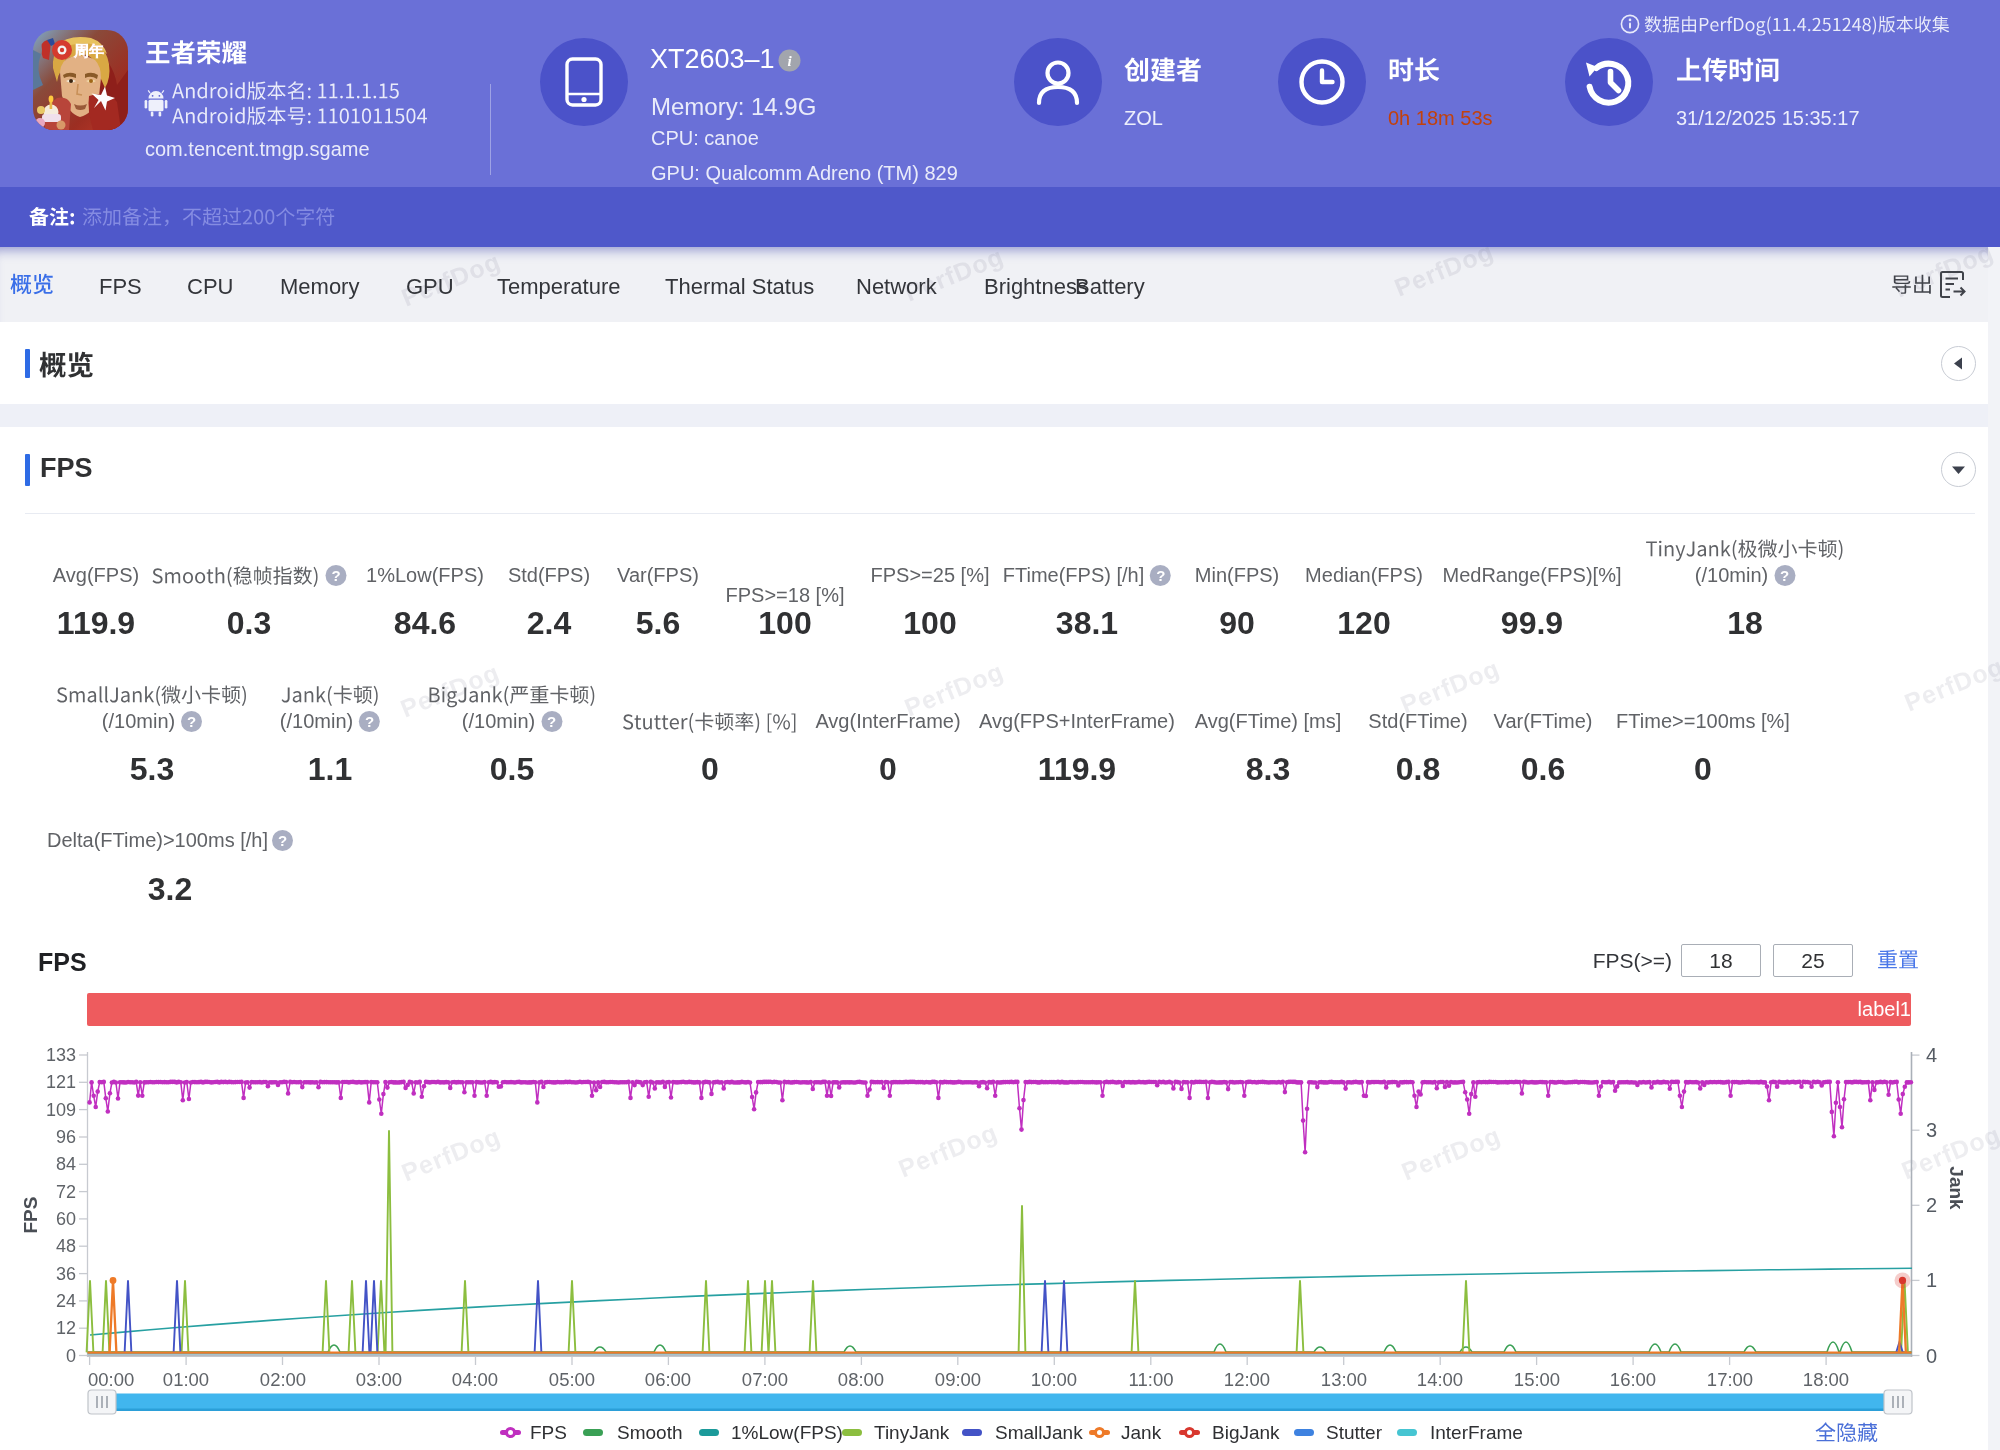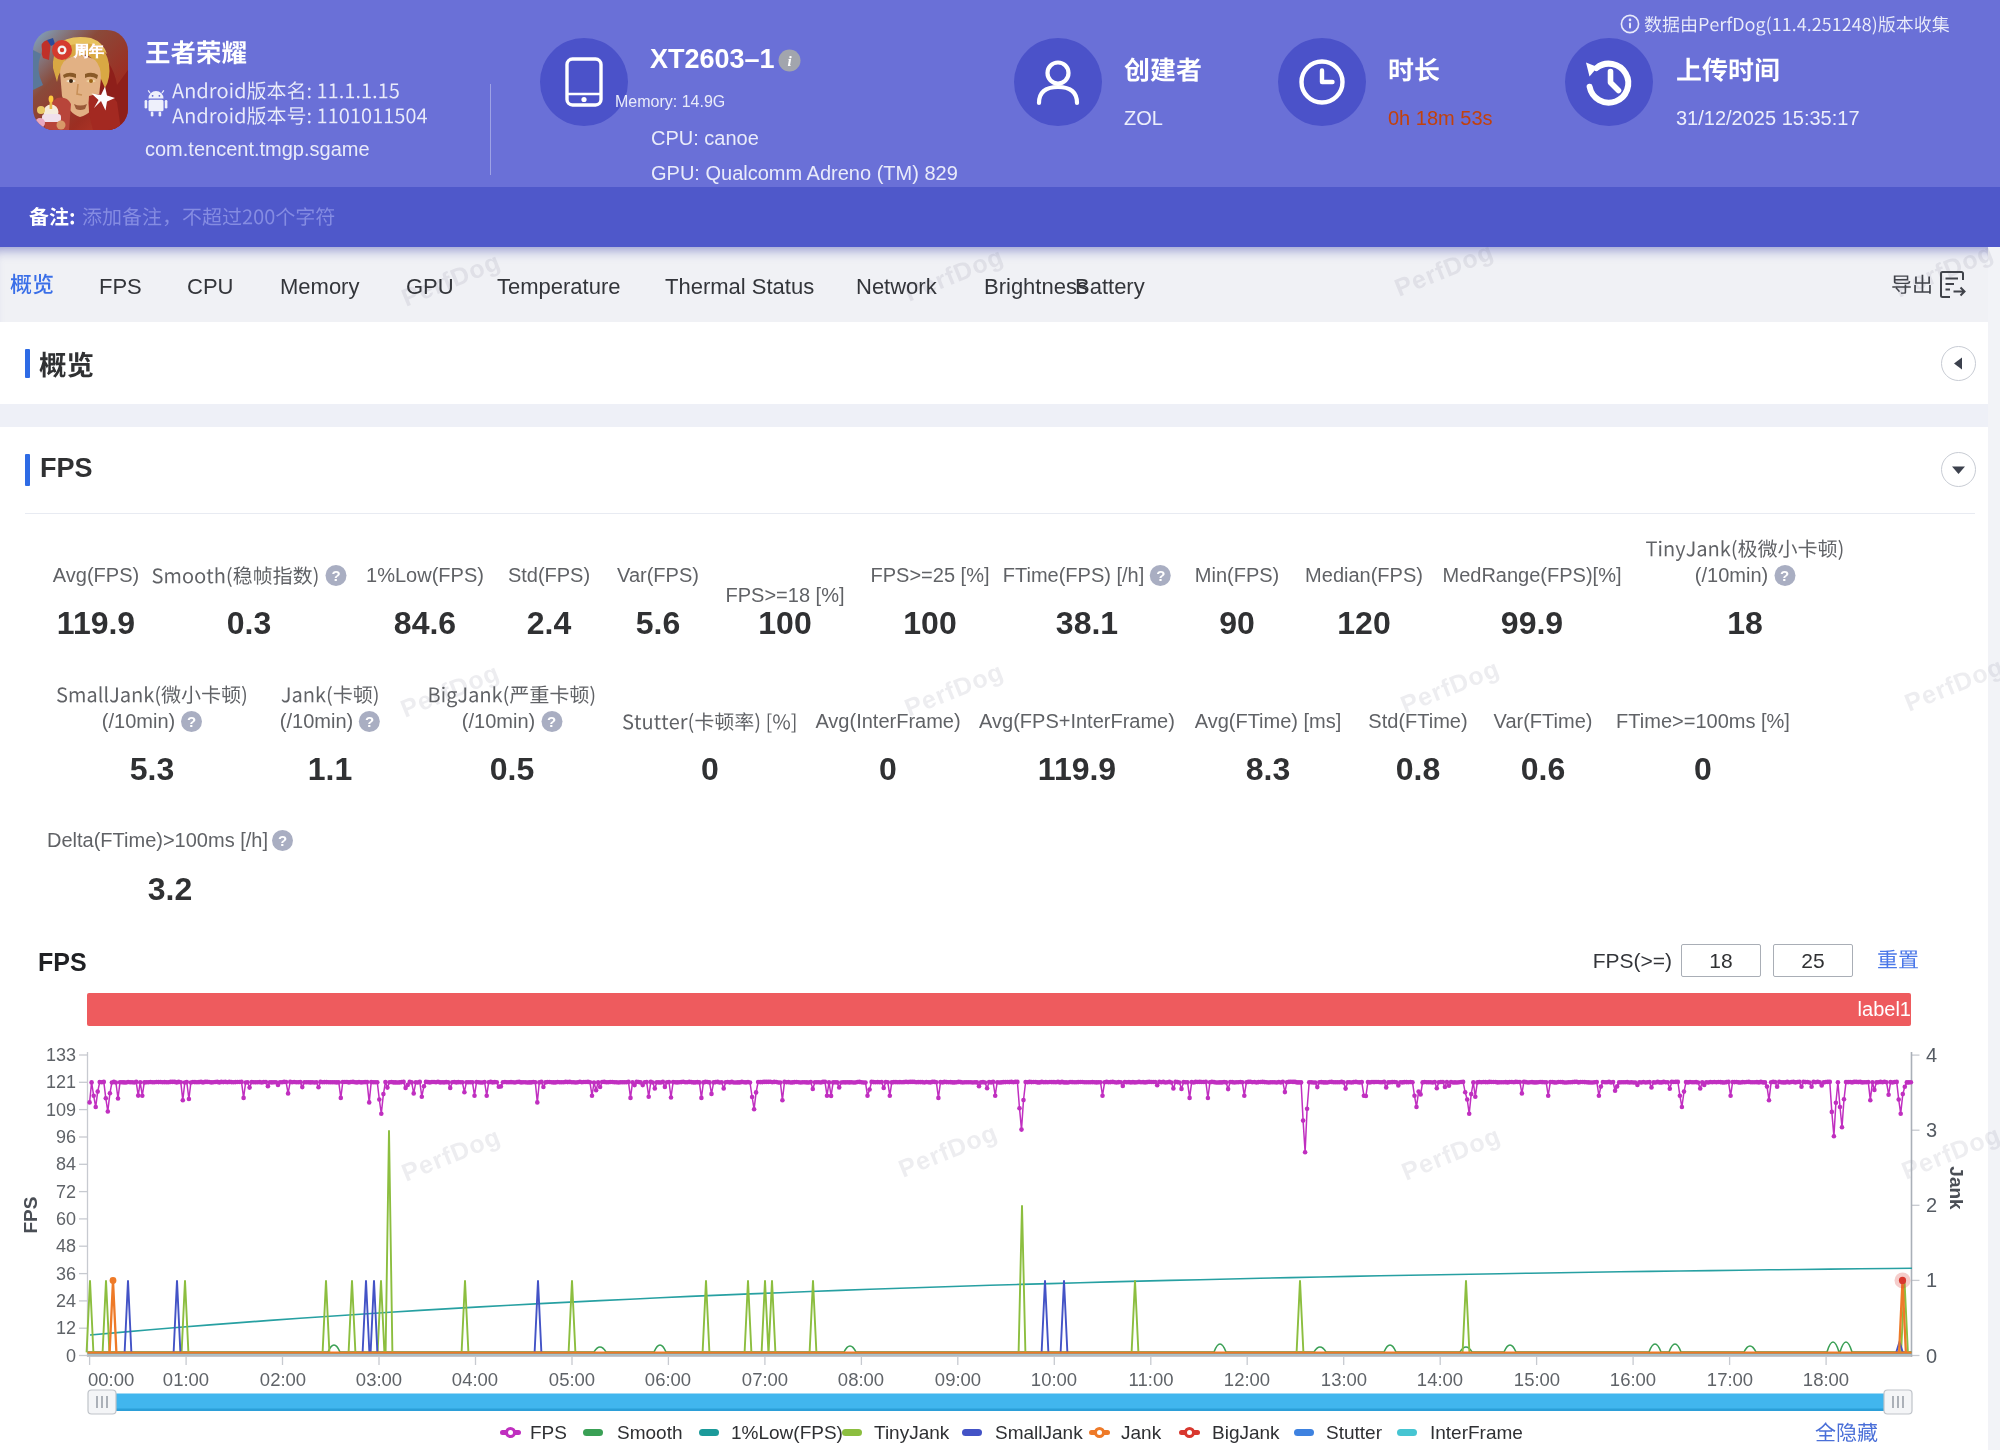--- a/index.html
+++ b/index.html
@@ -120,26 +120,26 @@
     <path transform="translate(0,21.20)" fill="#e9ebfa" d="M0.1 0.0 5.0 -14.7H7.1L12.1 0.0H10.1L7.6 -8.2Q7.2 -9.5 6.8 -10.7Q6.4 -11.9 6.1 -13.2H6.0Q5.7 -11.9 5.3 -10.7Q4.9 -9.5 4.5 -8.2L1.9 0.0ZM2.7 -4.5V-5.9H9.4V-4.5Z M14.0 0.0V-10.9H15.5L15.7 -9.3H15.7Q16.5 -10.1 17.4 -10.6Q18.2 -11.1 19.4 -11.1Q21.1 -11.1 21.9 -10.0Q22.7 -9.0 22.7 -6.9V0.0H20.8V-6.6Q20.8 -8.2 20.4 -8.9Q19.9 -9.5 18.8 -9.5Q17.9 -9.5 17.3 -9.1Q16.6 -8.7 15.8 -7.9V0.0Z M29.9 0.3Q28.5 0.3 27.5 -0.4Q26.5 -1.1 26.0 -2.3Q25.4 -3.6 25.4 -5.4Q25.4 -7.2 26.1 -8.5Q26.7 -9.7 27.8 -10.4Q28.9 -11.1 30.1 -11.1Q31.1 -11.1 31.8 -10.8Q32.5 -10.5 33.2 -9.9L33.1 -11.7V-15.9H34.9V0.0H33.4L33.3 -1.3H33.2Q32.6 -0.6 31.7 -0.2Q30.9 0.3 29.9 0.3ZM30.3 -1.3Q31.1 -1.3 31.7 -1.6Q32.4 -2.0 33.1 -2.8V-8.5Q32.4 -9.1 31.8 -9.3Q31.1 -9.6 30.4 -9.6Q29.6 -9.6 28.9 -9.1Q28.2 -8.5 27.7 -7.6Q27.3 -6.7 27.3 -5.4Q27.3 -4.1 27.7 -3.2Q28.0 -2.3 28.7 -1.8Q29.4 -1.3 30.3 -1.3Z M38.6 0.0V-10.9H40.1L40.3 -8.9H40.3Q40.9 -9.9 41.7 -10.5Q42.5 -11.1 43.4 -11.1Q43.8 -11.1 44.0 -11.1Q44.3 -11.0 44.6 -10.9L44.2 -9.3Q43.9 -9.4 43.7 -9.4Q43.5 -9.5 43.2 -9.5Q42.5 -9.5 41.7 -8.9Q41.0 -8.4 40.4 -7.0V0.0Z M50.6 0.3Q49.2 0.3 48.1 -0.4Q46.9 -1.1 46.2 -2.4Q45.5 -3.6 45.5 -5.4Q45.5 -7.2 46.2 -8.5Q46.9 -9.8 48.1 -10.5Q49.2 -11.1 50.6 -11.1Q51.6 -11.1 52.5 -10.8Q53.4 -10.4 54.1 -9.6Q54.8 -8.9 55.2 -7.8Q55.6 -6.8 55.6 -5.4Q55.6 -3.6 54.9 -2.4Q54.2 -1.1 53.0 -0.4Q51.9 0.3 50.6 0.3ZM50.6 -1.3Q51.5 -1.3 52.2 -1.8Q52.9 -2.3 53.3 -3.2Q53.7 -4.2 53.7 -5.4Q53.7 -6.7 53.3 -7.6Q52.9 -8.6 52.2 -9.1Q51.5 -9.6 50.6 -9.6Q49.6 -9.6 48.9 -9.1Q48.2 -8.6 47.8 -7.6Q47.4 -6.7 47.4 -5.4Q47.4 -4.2 47.8 -3.2Q48.2 -2.3 48.9 -1.8Q49.6 -1.3 50.6 -1.3Z M58.5 0.0V-10.9H60.3V0.0ZM59.4 -13.1Q58.8 -13.1 58.5 -13.4Q58.2 -13.8 58.2 -14.3Q58.2 -14.9 58.5 -15.2Q58.8 -15.5 59.4 -15.5Q59.9 -15.5 60.3 -15.2Q60.6 -14.9 60.6 -14.3Q60.6 -13.8 60.3 -13.4Q59.9 -13.1 59.4 -13.1Z M67.6 0.3Q66.3 0.3 65.3 -0.4Q64.3 -1.1 63.7 -2.3Q63.2 -3.6 63.2 -5.4Q63.2 -7.2 63.8 -8.5Q64.5 -9.7 65.6 -10.4Q66.6 -11.1 67.9 -11.1Q68.8 -11.1 69.5 -10.8Q70.2 -10.5 70.9 -9.9L70.8 -11.7V-15.9H72.7V0.0H71.2L71.0 -1.3H71.0Q70.3 -0.6 69.5 -0.2Q68.6 0.3 67.6 0.3ZM68.1 -1.3Q68.8 -1.3 69.5 -1.6Q70.2 -2.0 70.8 -2.8V-8.5Q70.2 -9.1 69.5 -9.3Q68.9 -9.6 68.2 -9.6Q67.3 -9.6 66.6 -9.1Q65.9 -8.5 65.5 -7.6Q65.1 -6.7 65.1 -5.4Q65.1 -4.1 65.4 -3.2Q65.8 -2.3 66.4 -1.8Q67.1 -1.3 68.1 -1.3Z M77.2 -11.3H83.3V-9.9H77.2ZM85.0 -11.0H92.1V-9.6H85.0ZM80.1 -16.8H81.5V-10.5H80.1ZM77.2 -7.0H82.1V1.6H80.7V-5.7H77.2ZM76.6 -16.4H78.0V-8.5Q78.0 -7.1 77.9 -5.8Q77.9 -4.4 77.7 -3.1Q77.5 -1.8 77.1 -0.6Q76.8 0.6 76.2 1.7Q76.1 1.5 75.9 1.3Q75.7 1.2 75.5 1.0Q75.3 0.8 75.1 0.7Q75.6 -0.2 75.9 -1.3Q76.2 -2.5 76.3 -3.7Q76.5 -4.9 76.6 -6.1Q76.6 -7.3 76.6 -8.4ZM91.7 -11.0H92.0L92.3 -11.0L93.2 -10.8Q92.7 -7.5 91.7 -5.1Q90.6 -2.7 89.1 -1.0Q87.6 0.7 85.7 1.6Q85.6 1.5 85.4 1.2Q85.3 1.0 85.1 0.8Q85.0 0.6 84.8 0.4Q86.5 -0.4 87.9 -1.9Q89.4 -3.4 90.4 -5.6Q91.3 -7.8 91.7 -10.7ZM87.1 -10.1Q87.6 -7.7 88.5 -5.6Q89.3 -3.5 90.6 -2.0Q92.0 -0.4 93.8 0.4Q93.6 0.6 93.4 0.8Q93.2 1.0 93.0 1.2Q92.9 1.4 92.7 1.6Q90.9 0.6 89.5 -1.0Q88.2 -2.7 87.4 -5.0Q86.5 -7.2 86.0 -9.8ZM92.5 -16.6 93.5 -15.4Q92.3 -15.1 90.8 -14.8Q89.3 -14.6 87.7 -14.4Q86.1 -14.3 84.6 -14.2Q84.5 -14.4 84.4 -14.8Q84.3 -15.2 84.2 -15.4Q85.6 -15.6 87.2 -15.7Q88.7 -15.9 90.1 -16.2Q91.5 -16.4 92.5 -16.6ZM84.2 -15.4H85.6V-8.5Q85.6 -7.3 85.5 -5.9Q85.5 -4.6 85.3 -3.2Q85.1 -1.9 84.7 -0.6Q84.3 0.6 83.7 1.7Q83.5 1.6 83.3 1.4Q83.1 1.3 82.9 1.1Q82.6 0.9 82.5 0.9Q83.0 -0.1 83.4 -1.3Q83.7 -2.5 83.9 -3.7Q84.1 -5.0 84.1 -6.2Q84.2 -7.4 84.2 -8.5Z M95.8 -12.6H113.3V-11.1H95.8ZM99.0 -3.7H110.0V-2.1H99.0ZM103.7 -16.8H105.3V1.6H103.7ZM102.3 -12.1 103.6 -11.7Q102.9 -9.6 101.7 -7.7Q100.6 -5.8 99.2 -4.2Q97.9 -2.6 96.4 -1.6Q96.2 -1.8 96.0 -2.0Q95.8 -2.2 95.6 -2.4Q95.4 -2.6 95.3 -2.8Q96.7 -3.7 98.1 -5.2Q99.4 -6.6 100.5 -8.4Q101.6 -10.2 102.3 -12.1ZM106.7 -12.0Q107.4 -10.2 108.4 -8.4Q109.5 -6.6 110.9 -5.2Q112.3 -3.8 113.8 -2.9Q113.6 -2.8 113.4 -2.6Q113.2 -2.3 113.0 -2.1Q112.8 -1.8 112.6 -1.6Q111.1 -2.6 109.7 -4.2Q108.3 -5.7 107.2 -7.6Q106.1 -9.6 105.3 -11.6Z M119.7 -14.6V-11.9H129.2V-14.6ZM118.2 -16.0H130.8V-10.6H118.2ZM115.8 -8.8H133.2V-7.4H115.8ZM119.5 -5.2H129.7V-3.8H119.5ZM129.2 -5.2H130.8Q130.8 -5.2 130.8 -5.1Q130.8 -4.9 130.8 -4.8Q130.8 -4.6 130.7 -4.5Q130.5 -2.8 130.2 -1.7Q130.0 -0.6 129.7 0.0Q129.4 0.7 129.0 1.0Q128.7 1.3 128.3 1.4Q127.9 1.5 127.3 1.5Q126.8 1.6 125.9 1.6Q124.9 1.5 123.9 1.5Q123.9 1.1 123.7 0.7Q123.6 0.4 123.4 0.0Q124.4 0.1 125.4 0.2Q126.4 0.2 126.8 0.2Q127.2 0.2 127.4 0.2Q127.6 0.1 127.8 0.0Q128.1 -0.2 128.3 -0.8Q128.6 -1.4 128.8 -2.4Q129.0 -3.4 129.2 -5.0ZM120.1 -8.2 121.7 -8.0Q121.5 -7.3 121.3 -6.5Q121.0 -5.8 120.8 -5.1Q120.5 -4.4 120.3 -3.8H118.6Q118.8 -4.4 119.1 -5.2Q119.4 -5.9 119.7 -6.7Q119.9 -7.5 120.1 -8.2Z M137.3 -7.8Q136.7 -7.8 136.4 -8.2Q136.0 -8.6 136.0 -9.2Q136.0 -9.8 136.4 -10.2Q136.7 -10.6 137.3 -10.6Q137.8 -10.6 138.2 -10.2Q138.6 -9.8 138.6 -9.2Q138.6 -8.6 138.2 -8.2Q137.8 -7.8 137.3 -7.8ZM137.3 0.3Q136.7 0.3 136.4 -0.1Q136.0 -0.5 136.0 -1.1Q136.0 -1.8 136.4 -2.1Q136.7 -2.5 137.3 -2.5Q137.8 -2.5 138.2 -2.1Q138.6 -1.8 138.6 -1.1Q138.6 -0.5 138.2 -0.1Q137.8 0.3 137.3 0.3Z M146.3 0.0V-1.5H149.6V-12.5H147.0V-13.6Q147.9 -13.8 148.7 -14.1Q149.4 -14.3 150.0 -14.7H151.4V-1.5H154.3V0.0Z M157.4 0.0V-1.5H160.7V-12.5H158.1V-13.6Q159.0 -13.8 159.8 -14.1Q160.5 -14.3 161.1 -14.7H162.5V-1.5H165.4V0.0Z M172.3 0.3Q170.9 0.3 169.9 -0.6Q168.9 -1.4 168.3 -3.1Q167.7 -4.8 167.7 -7.4Q167.7 -9.9 168.3 -11.6Q168.9 -13.3 169.9 -14.1Q170.9 -14.9 172.3 -14.9Q173.7 -14.9 174.7 -14.1Q175.7 -13.3 176.3 -11.6Q176.9 -9.9 176.9 -7.4Q176.9 -4.8 176.3 -3.1Q175.7 -1.4 174.7 -0.6Q173.7 0.3 172.3 0.3ZM172.3 -1.2Q173.1 -1.2 173.8 -1.9Q174.4 -2.5 174.8 -3.9Q175.1 -5.2 175.1 -7.4Q175.1 -9.5 174.8 -10.9Q174.4 -12.2 173.8 -12.8Q173.1 -13.5 172.3 -13.5Q171.5 -13.5 170.8 -12.8Q170.2 -12.2 169.9 -10.9Q169.5 -9.5 169.5 -7.4Q169.5 -5.2 169.9 -3.9Q170.2 -2.5 170.8 -1.9Q171.5 -1.2 172.3 -1.2Z M179.6 0.0V-1.5H182.9V-12.5H180.3V-13.6Q181.3 -13.8 182.0 -14.1Q182.7 -14.3 183.3 -14.7H184.7V-1.5H187.7V0.0Z M194.5 0.3Q193.1 0.3 192.1 -0.6Q191.1 -1.4 190.5 -3.1Q190.0 -4.8 190.0 -7.4Q190.0 -9.9 190.5 -11.6Q191.1 -13.3 192.1 -14.1Q193.1 -14.9 194.5 -14.9Q195.9 -14.9 196.9 -14.1Q198.0 -13.3 198.5 -11.6Q199.1 -9.9 199.1 -7.4Q199.1 -4.8 198.5 -3.1Q198.0 -1.4 196.9 -0.6Q195.9 0.3 194.5 0.3ZM194.5 -1.2Q195.4 -1.2 196.0 -1.9Q196.6 -2.5 197.0 -3.9Q197.3 -5.2 197.3 -7.4Q197.3 -9.5 197.0 -10.9Q196.6 -12.2 196.0 -12.8Q195.4 -13.5 194.5 -13.5Q193.7 -13.5 193.1 -12.8Q192.4 -12.2 192.1 -10.9Q191.7 -9.5 191.7 -7.4Q191.7 -5.2 192.1 -3.9Q192.4 -2.5 193.1 -1.9Q193.7 -1.2 194.5 -1.2Z M201.8 0.0V-1.5H205.1V-12.5H202.5V-13.6Q203.5 -13.8 204.2 -14.1Q204.9 -14.3 205.5 -14.7H206.9V-1.5H209.9V0.0Z M212.9 0.0V-1.5H216.2V-12.5H213.6V-13.6Q214.6 -13.8 215.3 -14.1Q216.0 -14.3 216.6 -14.7H218.0V-1.5H221.0V0.0Z M227.5 0.3Q226.4 0.3 225.5 -0.0Q224.6 -0.3 224.0 -0.7Q223.3 -1.2 222.8 -1.7L223.7 -2.9Q224.2 -2.5 224.7 -2.1Q225.2 -1.7 225.8 -1.5Q226.5 -1.3 227.3 -1.3Q228.2 -1.3 228.9 -1.7Q229.6 -2.1 230.0 -2.9Q230.5 -3.7 230.5 -4.7Q230.5 -6.3 229.6 -7.2Q228.8 -8.1 227.4 -8.1Q226.7 -8.1 226.2 -7.8Q225.6 -7.6 225.0 -7.2L224.0 -7.8L224.5 -14.7H231.6V-13.1H226.1L225.7 -8.9Q226.2 -9.1 226.7 -9.3Q227.2 -9.4 227.9 -9.4Q229.1 -9.4 230.1 -8.9Q231.1 -8.5 231.7 -7.4Q232.3 -6.4 232.3 -4.8Q232.3 -3.2 231.6 -2.0Q230.9 -0.9 229.8 -0.3Q228.7 0.3 227.5 0.3Z M238.9 0.3Q237.6 0.3 236.5 -0.6Q235.5 -1.4 234.9 -3.1Q234.4 -4.8 234.4 -7.4Q234.4 -9.9 234.9 -11.6Q235.5 -13.3 236.5 -14.1Q237.6 -14.9 238.9 -14.9Q240.3 -14.9 241.4 -14.1Q242.4 -13.3 242.9 -11.6Q243.5 -9.9 243.5 -7.4Q243.5 -4.8 242.9 -3.1Q242.4 -1.4 241.4 -0.6Q240.3 0.3 238.9 0.3ZM238.9 -1.2Q239.8 -1.2 240.4 -1.9Q241.0 -2.5 241.4 -3.9Q241.7 -5.2 241.7 -7.4Q241.7 -9.5 241.4 -10.9Q241.0 -12.2 240.4 -12.8Q239.8 -13.5 238.9 -13.5Q238.1 -13.5 237.5 -12.8Q236.9 -12.2 236.5 -10.9Q236.1 -9.5 236.1 -7.4Q236.1 -5.2 236.5 -3.9Q236.9 -2.5 237.5 -1.9Q238.1 -1.2 238.9 -1.2Z M251.3 0.0V-10.0Q251.3 -10.5 251.3 -11.3Q251.4 -12.1 251.4 -12.7H251.3Q251.0 -12.1 250.7 -11.6Q250.4 -11.0 250.1 -10.5L246.8 -5.5H255.0V-4.0H244.9V-5.2L251.0 -14.7H253.0V0.0Z"></path>
   </svg>
 <div class="hwhite" style="left:145px;top:138px;font-size:20px;color:#e9ebfa">com.tencent.tmgp.sgame</div>
 <div style="position:absolute;left:490px;top:84px;width:1px;height:91px;background:rgba(255,255,255,.35)"></div>
 <svg style="position:absolute;left:540px;top:38px" width="88" height="88" viewBox="0 0 88 88">
 <circle cx="44" cy="44" r="44" fill="#4b52c9"></circle>
 <rect x="27" y="21" width="34" height="46" rx="5.5" fill="none" stroke="#fff" stroke-width="3.4"></rect>
 <line x1="27" y1="56" x2="61" y2="56" stroke="#fff" stroke-width="2.6"></line>
 <circle cx="44" cy="61.5" r="2.6" fill="#fff"></circle>
 </svg>
-<div class="hwhite" style="left:650px;top:44px;font-size:27px;font-weight:bold">XT2603–1</div>
+<div class="hwhite" style="left:650px;top:44px;font-size:27px;font-weight:normal">XT2603–1</div>
 <svg style="position:absolute;left:778px;top:49px" width="23" height="23" viewBox="0 0 23 23">
 <circle cx="11.5" cy="11.5" r="11" fill="#a2a5ad"></circle>
 <text x="11.5" y="17" font-family="Liberation Serif, serif" font-size="15" font-style="italic" font-weight="bold" fill="#fff" text-anchor="middle">i</text>
 </svg>
-<div class="hwhite" style="left:615px;top:93px;font-size:16px;color:#e9ebfa">Memory: 14.9G</div>
+<div class="hwhite" style="left:651px;top:93px;font-size:24px;color:#e9ebfa">Memory: 14.9G</div>
 <div class="hwhite" style="left:651px;top:127px;font-size:20px;color:#e9ebfa">CPU: canoe</div>
 <div class="hwhite" style="left:651px;top:162px;font-size:20px;color:#e9ebfa">GPU: Qualcomm Adreno (TM) 829</div>
 <svg style="position:absolute;left:1014px;top:38px" width="88" height="88" viewBox="0 0 88 88">
 <circle cx="44" cy="44" r="44" fill="#4b52c9"></circle>
 <circle cx="44" cy="35" r="10.5" fill="none" stroke="#fff" stroke-width="4.2"></circle>
 <path d="M25 65 Q25 49 44 49 Q63 49 63 65" fill="none" stroke="#fff" stroke-width="4.2" stroke-linecap="round"></path>
 </svg>
 <svg style="position:absolute;left:1124.0px;top:52.4px;overflow:visible" width="80" height="35" viewBox="0 0 80 35">
     <path transform="translate(0,27.56)" fill="#ffffff" d="M21.0 -21.6H24.1V-1.3Q24.1 -0.0 23.8 0.7Q23.5 1.4 22.7 1.7Q21.8 2.1 20.6 2.2Q19.3 2.3 17.4 2.3Q17.3 1.6 17.0 0.8Q16.7 -0.1 16.4 -0.7Q17.2 -0.7 18.0 -0.7Q18.8 -0.7 19.4 -0.7Q20.1 -0.7 20.3 -0.7Q20.7 -0.7 20.9 -0.8Q21.0 -1.0 21.0 -1.3ZM16.0 -19.1H19.0V-4.3H16.0ZM4.8 -12.6H11.9V-10.0H4.8ZM3.5 -12.6H6.5V-2.0Q6.5 -1.2 6.8 -1.0Q7.0 -0.8 7.9 -0.8Q8.1 -0.8 8.6 -0.8Q9.0 -0.8 9.6 -0.8Q10.2 -0.8 10.7 -0.8Q11.2 -0.8 11.4 -0.8Q12.0 -0.8 12.2 -1.0Q12.5 -1.2 12.6 -2.0Q12.7 -2.7 12.8 -4.0Q13.3 -3.7 14.1 -3.4Q14.9 -3.0 15.5 -2.9Q15.3 -1.1 15.0 -0.0Q14.6 1.0 13.8 1.5Q13.0 1.9 11.7 1.9Q11.5 1.9 11.0 1.9Q10.6 1.9 10.1 1.9Q9.6 1.9 9.0 1.9Q8.5 1.9 8.1 1.9Q7.7 1.9 7.5 1.9Q6.0 1.9 5.1 1.6Q4.2 1.2 3.8 0.4Q3.5 -0.5 3.5 -2.0ZM10.7 -12.6H13.7Q13.7 -12.6 13.7 -12.2Q13.7 -11.8 13.7 -11.6Q13.6 -9.4 13.5 -8.0Q13.3 -6.6 13.1 -5.8Q12.9 -5.0 12.6 -4.6Q12.2 -4.2 11.8 -4.0Q11.4 -3.8 10.9 -3.7Q10.4 -3.7 9.7 -3.7Q8.9 -3.6 8.1 -3.7Q8.0 -4.3 7.8 -5.0Q7.6 -5.7 7.3 -6.3Q8.0 -6.2 8.5 -6.2Q9.0 -6.2 9.3 -6.2Q9.6 -6.2 9.7 -6.2Q9.9 -6.3 10.1 -6.5Q10.2 -6.7 10.4 -7.3Q10.5 -7.9 10.6 -9.1Q10.7 -10.3 10.7 -12.2ZM7.4 -18.9 9.5 -20.7Q10.6 -19.6 11.7 -18.3Q12.9 -17.0 14.0 -15.8Q15.0 -14.5 15.7 -13.5L13.4 -11.4Q12.8 -12.4 11.8 -13.7Q10.8 -15.0 9.7 -16.4Q8.5 -17.8 7.4 -18.9ZM7.7 -22.1 10.6 -21.2Q9.3 -18.1 7.2 -15.5Q5.2 -12.8 2.7 -10.9Q2.4 -11.2 2.0 -11.6Q1.6 -12.1 1.2 -12.5Q0.8 -12.9 0.4 -13.2Q2.0 -14.3 3.4 -15.7Q4.8 -17.2 5.9 -18.8Q7.0 -20.5 7.7 -22.1Z M34.7 -16.6H50.6V-14.2H34.7ZM35.8 -9.3H49.5V-7.1H35.8ZM34.8 -5.8H50.3V-3.5H34.8ZM40.5 -22.1H43.4V-1.7H40.5ZM36.1 -20.2H49.2V-10.6H36.0V-13.0H46.5V-17.8H36.1ZM27.5 -20.7H33.4V-18.0H27.5ZM29.6 -13.2H33.3V-10.5H29.6ZM32.3 -13.2H32.8L33.3 -13.3L35.1 -12.9Q34.6 -7.1 33.0 -3.3Q31.5 0.4 28.9 2.3Q28.7 2.0 28.3 1.6Q27.9 1.2 27.4 0.9Q27.0 0.5 26.6 0.3Q29.1 -1.4 30.5 -4.6Q31.9 -7.8 32.3 -12.7ZM29.7 -9.0Q30.5 -6.4 31.7 -4.8Q33.0 -3.2 34.6 -2.4Q36.2 -1.6 38.2 -1.3Q40.2 -1.0 42.5 -1.0Q43.0 -1.0 43.8 -1.0Q44.7 -1.0 45.7 -1.0Q46.8 -1.0 47.8 -1.0Q48.9 -1.0 49.8 -1.0Q50.7 -1.0 51.2 -1.0Q51.0 -0.7 50.8 -0.2Q50.6 0.3 50.4 0.8Q50.2 1.4 50.1 1.8H48.7H42.4Q39.6 1.8 37.3 1.4Q35.0 1.0 33.1 -0.0Q31.2 -1.1 29.8 -3.1Q28.4 -5.1 27.5 -8.3ZM28.4 -9.4Q28.3 -9.7 28.0 -10.1Q27.8 -10.6 27.6 -11.0Q27.4 -11.5 27.2 -11.8Q27.6 -11.9 28.1 -12.4Q28.6 -12.9 29.0 -13.5Q29.3 -13.9 29.8 -15.0Q30.4 -16.1 31.1 -17.5Q31.7 -19.0 32.2 -20.5V-20.6L33.3 -21.1L35.2 -19.8Q34.1 -17.3 32.9 -14.9Q31.6 -12.6 30.4 -10.9V-10.8Q30.4 -10.8 30.1 -10.7Q29.8 -10.5 29.4 -10.3Q29.0 -10.1 28.7 -9.8Q28.4 -9.6 28.4 -9.4Z M53.3 -14.2H76.7V-11.5H53.3ZM55.5 -19.3H70.4V-16.6H55.5ZM60.1 -5.1H71.7V-2.8H60.1ZM60.1 -1.0H71.7V1.6H60.1ZM61.7 -22.1H64.8V-12.7H61.7ZM73.1 -21.3 75.8 -19.9Q73.3 -16.4 69.9 -13.5Q66.5 -10.6 62.5 -8.3Q58.6 -6.1 54.4 -4.5Q54.2 -4.9 53.8 -5.4Q53.5 -5.9 53.1 -6.3Q52.8 -6.8 52.5 -7.1Q56.7 -8.5 60.6 -10.6Q64.4 -12.6 67.6 -15.4Q70.9 -18.1 73.1 -21.3ZM58.4 -9.4H73.7V2.2H70.5V-6.8H61.5V2.3H58.4Z"></path>
   </svg>

